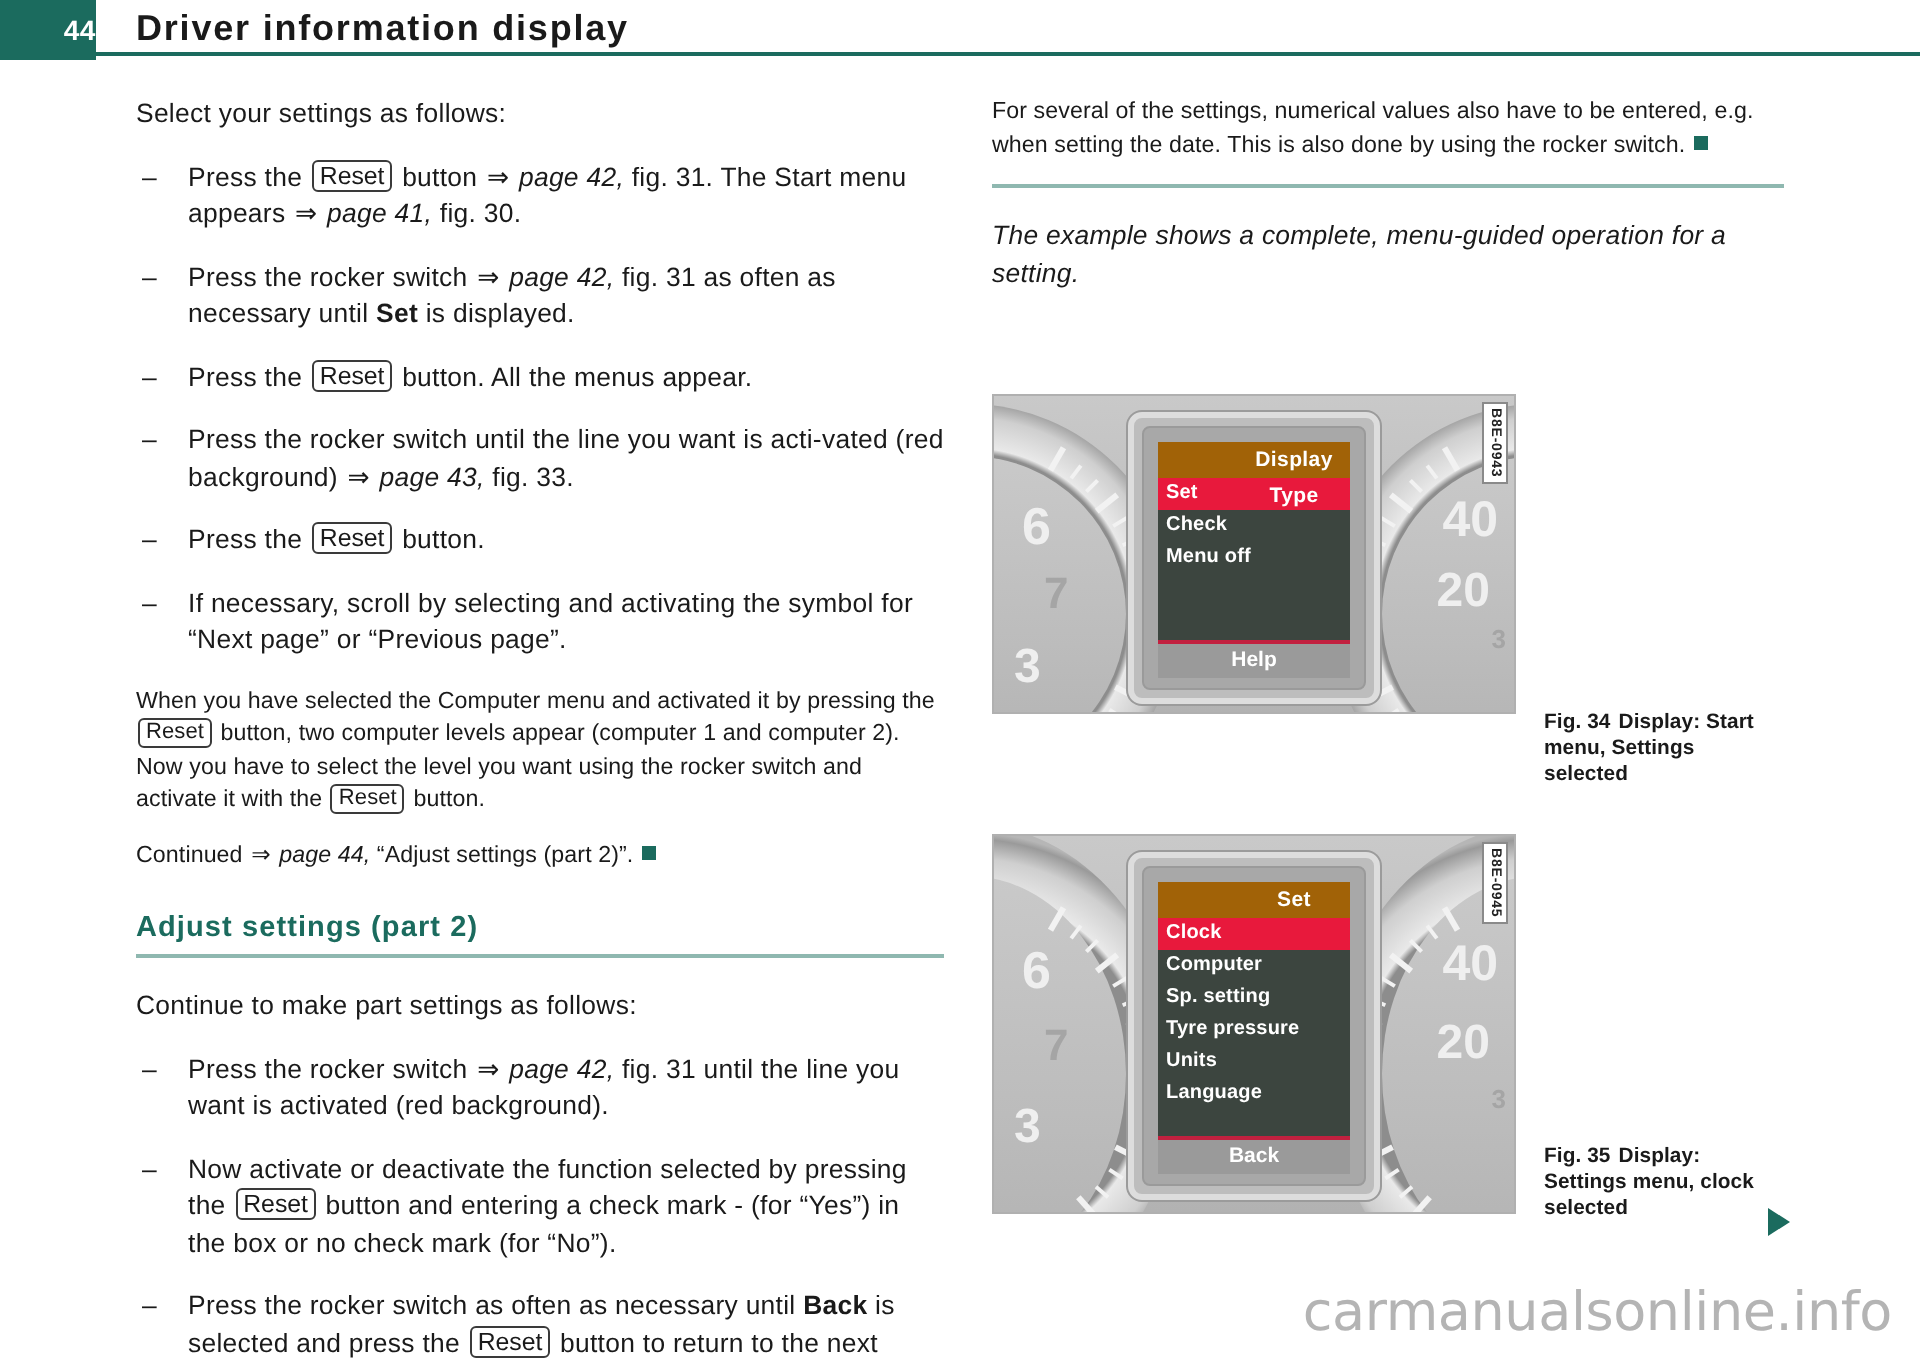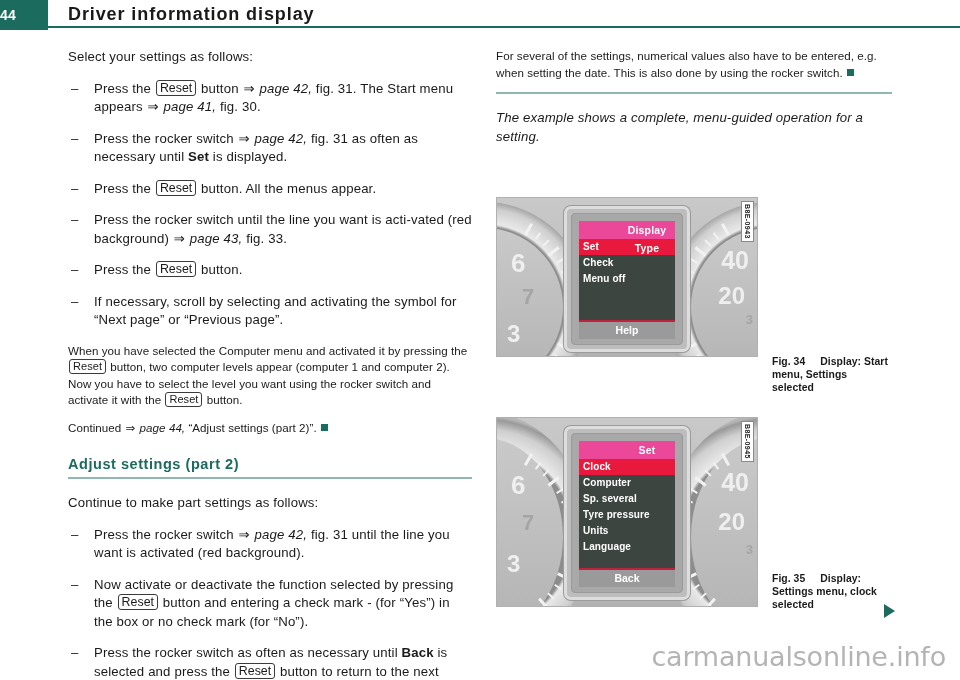--- a/index.html
+++ b/index.html
@@ -27,21 +27,21 @@
     position: absolute;
     left: 0; top: 0;
     width: 48px; height: 30px;
     background: #1b6b5e;
   }
   .header-pagenum {
     position: absolute;
     left: 0; top: 0;
     width: 48px; height: 30px;
     line-height: 30px;
-    text-align: left;
+    text-align: right;
     color: #ffffff;
     font-size: 14px;
     font-weight: bold;
     letter-spacing: 0.3px;
   }
   .header-title {
     position: absolute;
     left: 68px;
     top: 4px;
     font-size: 18px;
@@ -234,21 +234,21 @@
     height: 118px;
     background: #3c453f;
     box-sizing: border-box;
     overflow: hidden;
   }
   .screen.tall { height: 146px; top: 12px; }
   .screen-title {
     height: 18px;
     line-height: 18px;
     text-align: center;
-    background: #ec4899;
+    background: #a16207;
     color: #ffffff;
     font-size: 10.5px;
     font-weight: bold;
     letter-spacing: 0.2px;
     padding-left: 40px;
   }
   .menu-item {
     height: 16px;
     line-height: 16px;
     padding-left: 4px;
@@ -294,21 +294,21 @@
     position: absolute;
     left: 276px;
     top: 0;
     width: 118px;
     font-size: 10.4px;
     line-height: 13px;
     font-weight: bold;
     letter-spacing: 0.05px;
     color: #1a1a1a;
   }
-  .fig-caption .fignum { margin-right: 15px; }
+  .fig-caption .fignum { margin-right: 4px; }
 
   .cont-arrow {
     position: absolute;
     left: 884px;
     top: 604px;
     width: 0; height: 0;
     border-left: 11px solid #1b6b5e;
     border-top: 7px solid transparent;
     border-bottom: 7px solid transparent;
   }
@@ -477,21 +477,21 @@
     <div class="dial-num" style="right:12px; top:90px; font-size:24px;">20</div>
     <div class="dial-num dim" style="right:4px; top:124px; font-size:13px;">3</div>
 
     <div class="bezel tall">
       <div class="bezel-inner"></div>
       <div class="screen tall">
         <div class="screen-title">Set</div>
         <div id="fig35-items">
             <div class="menu-item sel">Clock</div>
             <div class="menu-item">Computer</div>
-            <div class="menu-item">Sp. several</div>
+            <div class="menu-item">Sp. setting</div>
             <div class="menu-item">Tyre pressure</div>
             <div class="menu-item">Units</div>
             <div class="menu-item">Language</div>
           </div>
         <div class="screen-footer">Back</div>
       </div>
     </div>
     <div class="img-code">B8E-0945</div>
   </div>
   <div class="fig-caption" style="top:155px;">

